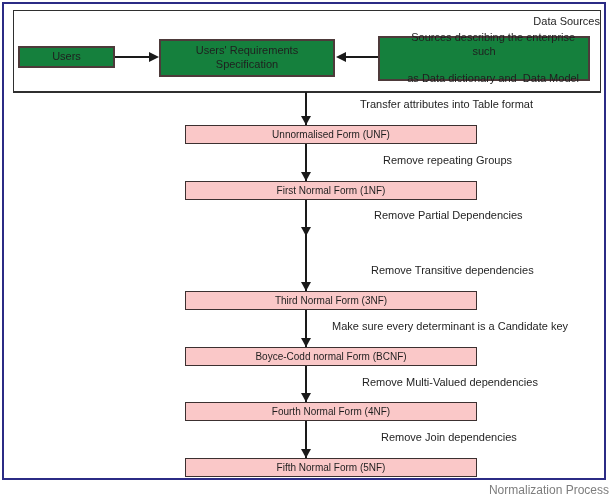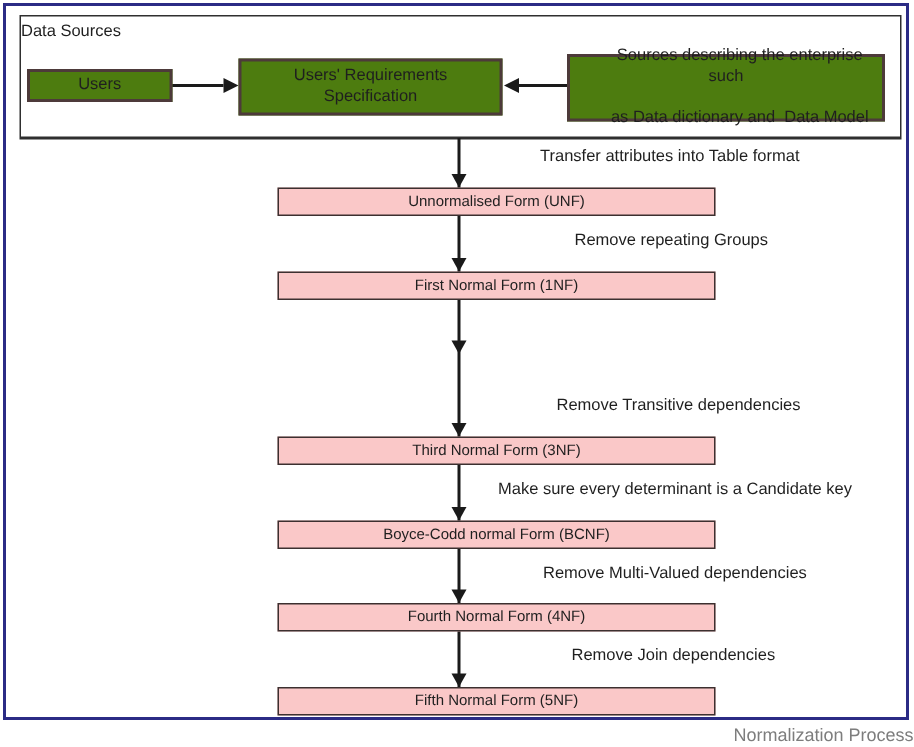--- a/index.html
+++ b/index.html
@@ -11,25 +11,25 @@
   .frame {
     position:absolute; left:2px; top:2px; width:600px; height:474px;
     border:2px solid #2b2b85; background:transparent;
   }
   
   .ds-group {
     position:absolute; left:13px; top:10px; width:586px; height:80px;
     border:1px solid #2f2f2f; border-bottom-width:2px; background:#ffffff;
   }
   .ds-title {
-    position:absolute; left:0; top:4px; width:100%; text-align:left;
+    position:absolute; left:0; top:4px; width:100%; text-align:right;
     font-size:11px; color:#1f1f1f;
   }
   .pinkbox {
-    position:absolute; background:#4d7c0f; border:2px solid #4d3a3a;
+    position:absolute; background:#15803d; border:2px solid #4d3a3a;
     display:flex; align-items:center; justify-content:center; text-align:center;
     font-size:11px; line-height:1.25; color:#1f1f1f; box-sizing:border-box; z-index:2;
   }
   .users-box { left:18px; top:46px; width:97px; height:22px; }
   .urs-box   { left:159px; top:39px; width:176px; height:38px; }
   .src-box   { left:378px; top:36px; width:212px; height:45px; }
   .keepspace { white-space:pre-wrap; }
   
   .hline { position:absolute; height:2px; background:#1a1a1a; z-index:1; }
   .hline.users-arrow { left:113px; top:56px; width:36px; }
@@ -116,20 +116,21 @@
   <div class="ah-down ad0"></div>
   <div class="ah-down ad1"></div>
   <div class="ah-down ad2"></div>
   <div class="ah-down ad3"></div>
   <div class="ah-down ad4"></div>
   <div class="ah-down ad5"></div>
   <div class="ah-down ad6"></div>
 
   <div class="tlabel lbl0">Transfer attributes into Table format</div>
   <div class="tlabel lbl1">Remove repeating Groups</div>
+  <div class="tlabel lbl2">Remove Partial Dependencies</div>
   <div class="tlabel lbl3">Remove Transitive dependencies</div>
   <div class="tlabel lbl4">Make sure every determinant is a Candidate key</div>
   <div class="tlabel lbl5">Remove Multi-Valued dependencies</div>
   <div class="tlabel lbl6">Remove Join dependencies</div>
 
   <div class="flowbox box0">Unnormalised Form (UNF)</div>
   <div class="flowbox box1">First Normal Form (1NF)</div>
   <div class="flowbox box3">Third Normal Form (3NF)</div>
   <div class="flowbox box4">Boyce-Codd normal Form (BCNF)</div>
   <div class="flowbox box5">Fourth Normal Form (4NF)</div>

